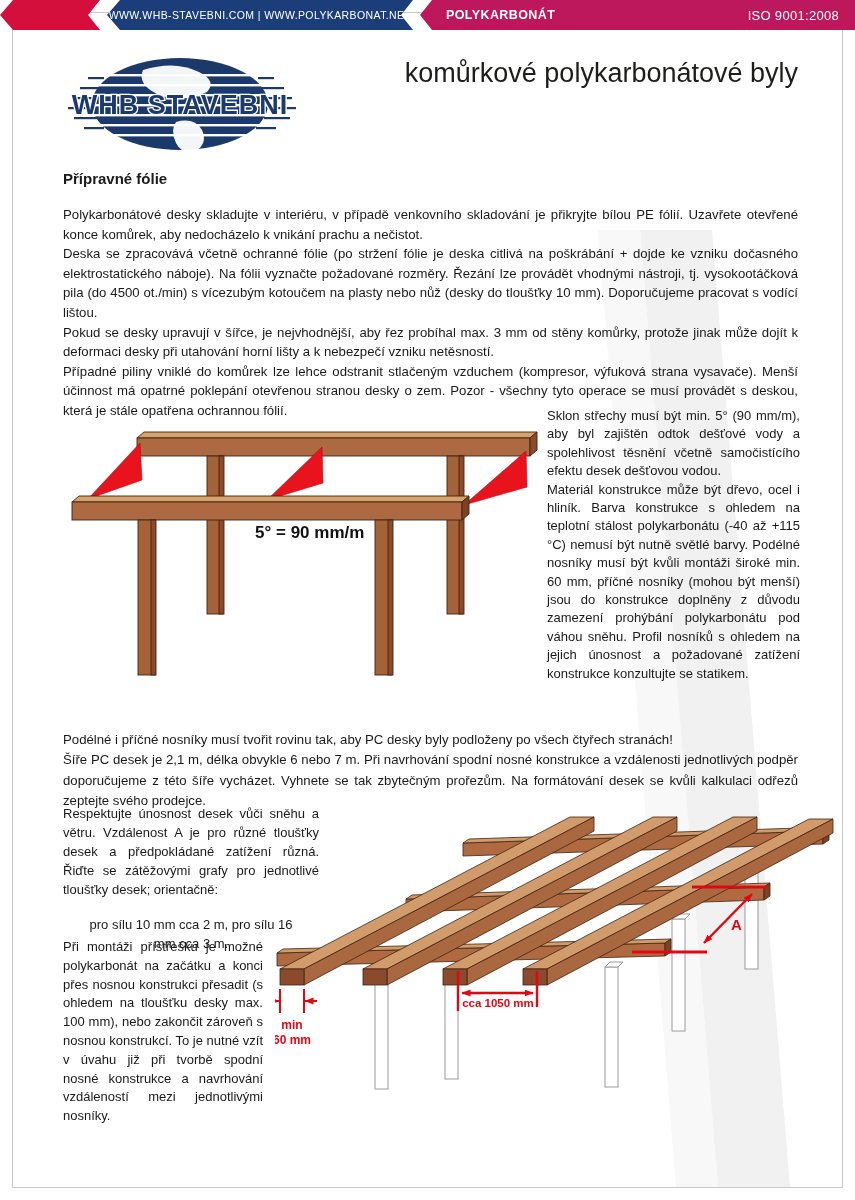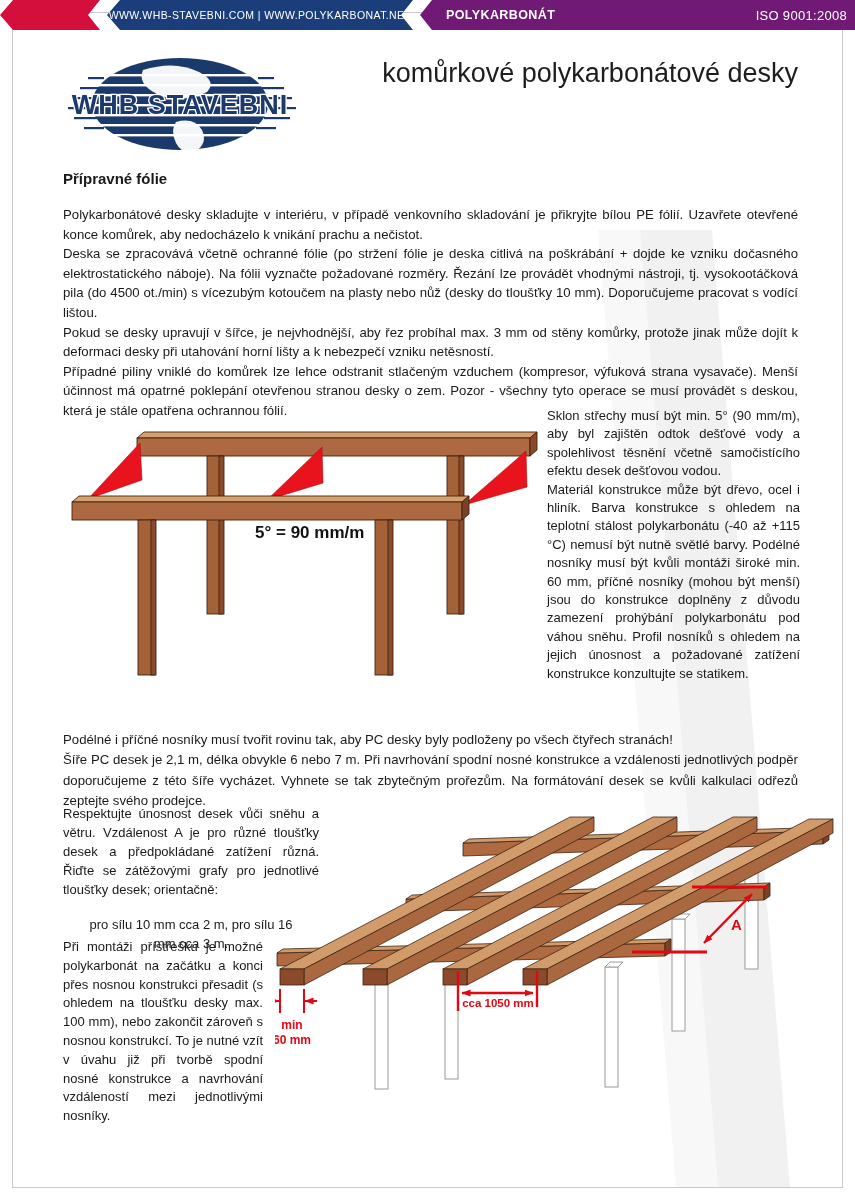--- a/index.html
+++ b/index.html
@@ -37,24 +37,24 @@
   .bl2 p{margin:0;}
   .diagram2{left:275px;top:795px;width:560px;height:330px;}
   
   .footer{left:55px;top:1136px;right:12px;height:30px;display:flex;align-items:stretch;z-index:2;}
   .seg{height:30px;display:flex;align-items:center;}
   .seg-red1{width:100px;background:#d40f3c;margin-right:7px;
      clip-path:polygon(13px 0,100% 0,calc(100% - 12px) 50%,100% 100%,13px 100%,0 50%);}
   .seg-blue{width:306px;background:#1b3e7a;margin-right:7px;justify-content:center;
      clip-path:polygon(13px 0,100% 0,calc(100% - 12px) 50%,100% 100%,13px 100%,0 50%);
      color:#fff;font-size:10.5px;letter-spacing:.4px;}
-  .seg-red2{flex:1;background:#701a75;color:#fff;
+  .seg-red2{flex:1;background:#be185d;color:#fff;
      clip-path:polygon(12px 0,100% 0,100% 100%,12px 100%,0 50%);}
   .seg-red2 .product{font-weight:bold;font-size:12.5px;padding-left:26px;letter-spacing:.4px;}
-  .seg-red2 .iso{margin-left:auto;font-size:13px;padding-right:8px;letter-spacing:.3px;}
+  .seg-red2 .iso{margin-left:auto;font-size:13px;padding-right:16px;letter-spacing:.3px;}
   svg text{font-family:"Liberation Sans",sans-serif;}
 </style>
 </head>
 <body>
 
 <div id="page">
   <div class="wm">
     <div class="wm-band2"></div>
     <div class="wm-band1"></div>
   </div>
@@ -87,21 +87,21 @@
         <rect x="204" y="37" width="22" height="2.2"></rect>
       <rect x="208" y="47" width="26" height="2.2"></rect>
         <rect x="210" y="57" width="28" height="2.2"></rect>
       <rect x="206" y="67" width="26" height="2.2"></rect>
         <rect x="198" y="77" width="20" height="2.2"></rect>
     </g>
     <text x="122" y="64" text-anchor="middle" font-size="27" font-weight="bold" letter-spacing="1" fill="#1b3a6b" stroke="#ffffff" stroke-width="2.6" paint-order="stroke">WHB STAVEBNI</text>
   </svg>
 
   <div class="layer title-block">
-    <div class="title-sub">komůrkové polykarbonátové desky</div>
+    <div class="title-sub">komůrkové polykarbonátové byly</div>
   </div>
 
   <div class="layer section-heading">Přípravné fólie</div>
   <div class="layer intro">
     <p>Polykarbonátové desky skladujte v interiéru, v případě venkovního skladování je přikryjte bílou PE fólií. Uzavřete otevřené konce komůrek, aby nedocházelo k vnikání prachu a nečistot.</p>
     <p>Deska se zpracovává včetně ochranné fólie (po stržení fólie je deska citlivá na poškrábání + dojde ke vzniku dočasného elektrostatického náboje). Na fólii vyznačte požadované rozměry. Řezání lze provádět vhodnými nástroji, tj. vysokootáčková pila (do 4500 ot./min) s vícezubým kotoučem na plasty nebo nůž (desky do tloušťky 10 mm). Doporučujeme pracovat s vodící lištou.</p>
     <p>Pokud se desky upravují v šířce, je nejvhodnější, aby řez probíhal max. 3 mm od stěny komůrky, protože jinak může dojít k deformaci desky při utahování horní lišty a k nebezpečí vzniku netěsností.</p>
     <p>Případné piliny vniklé do komůrek lze lehce odstranit stlačeným vzduchem (kompresor, výfuková strana vysavače). Menší účinnost má opatrné poklepání otevřenou stranou desky o zem. Pozor - všechny tyto operace se musí provádět s deskou, která je stále opatřena ochrannou fólií.</p>
   </div>
 

